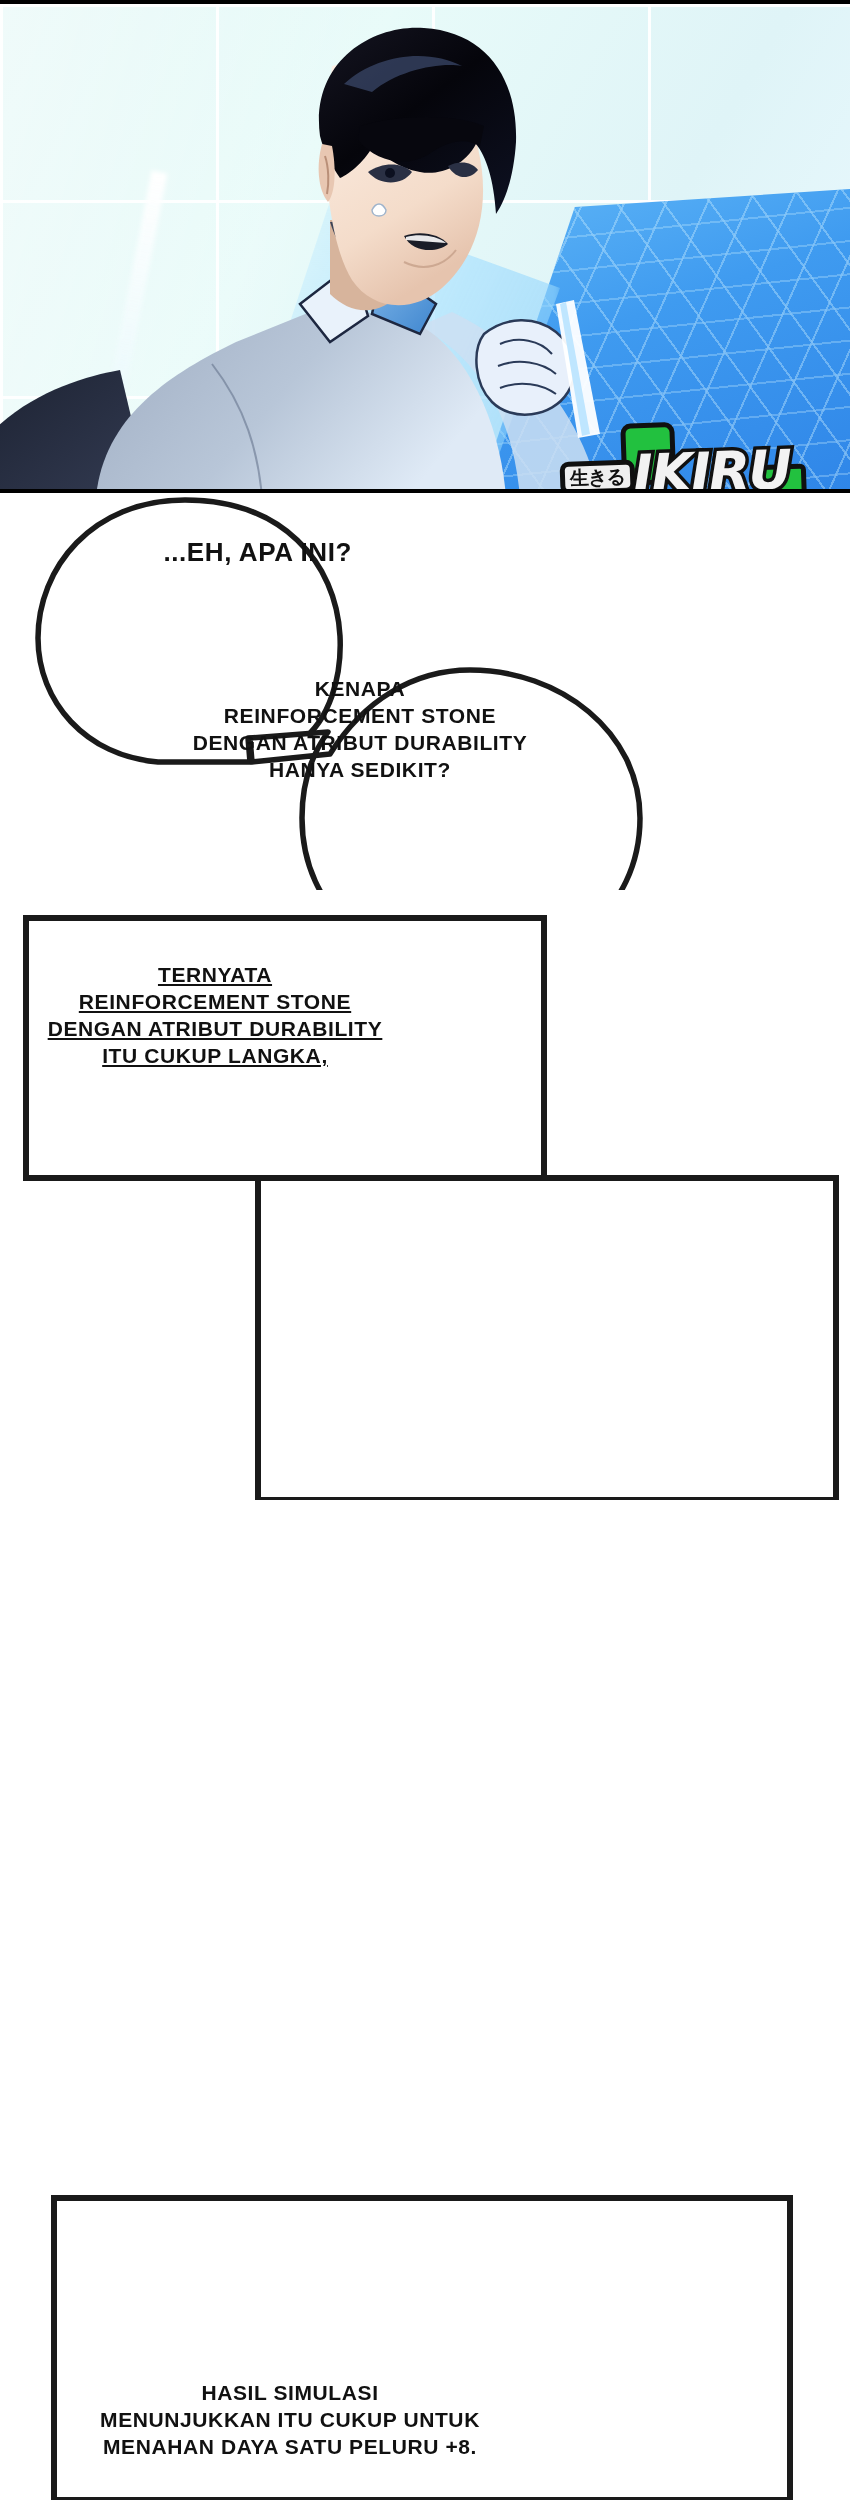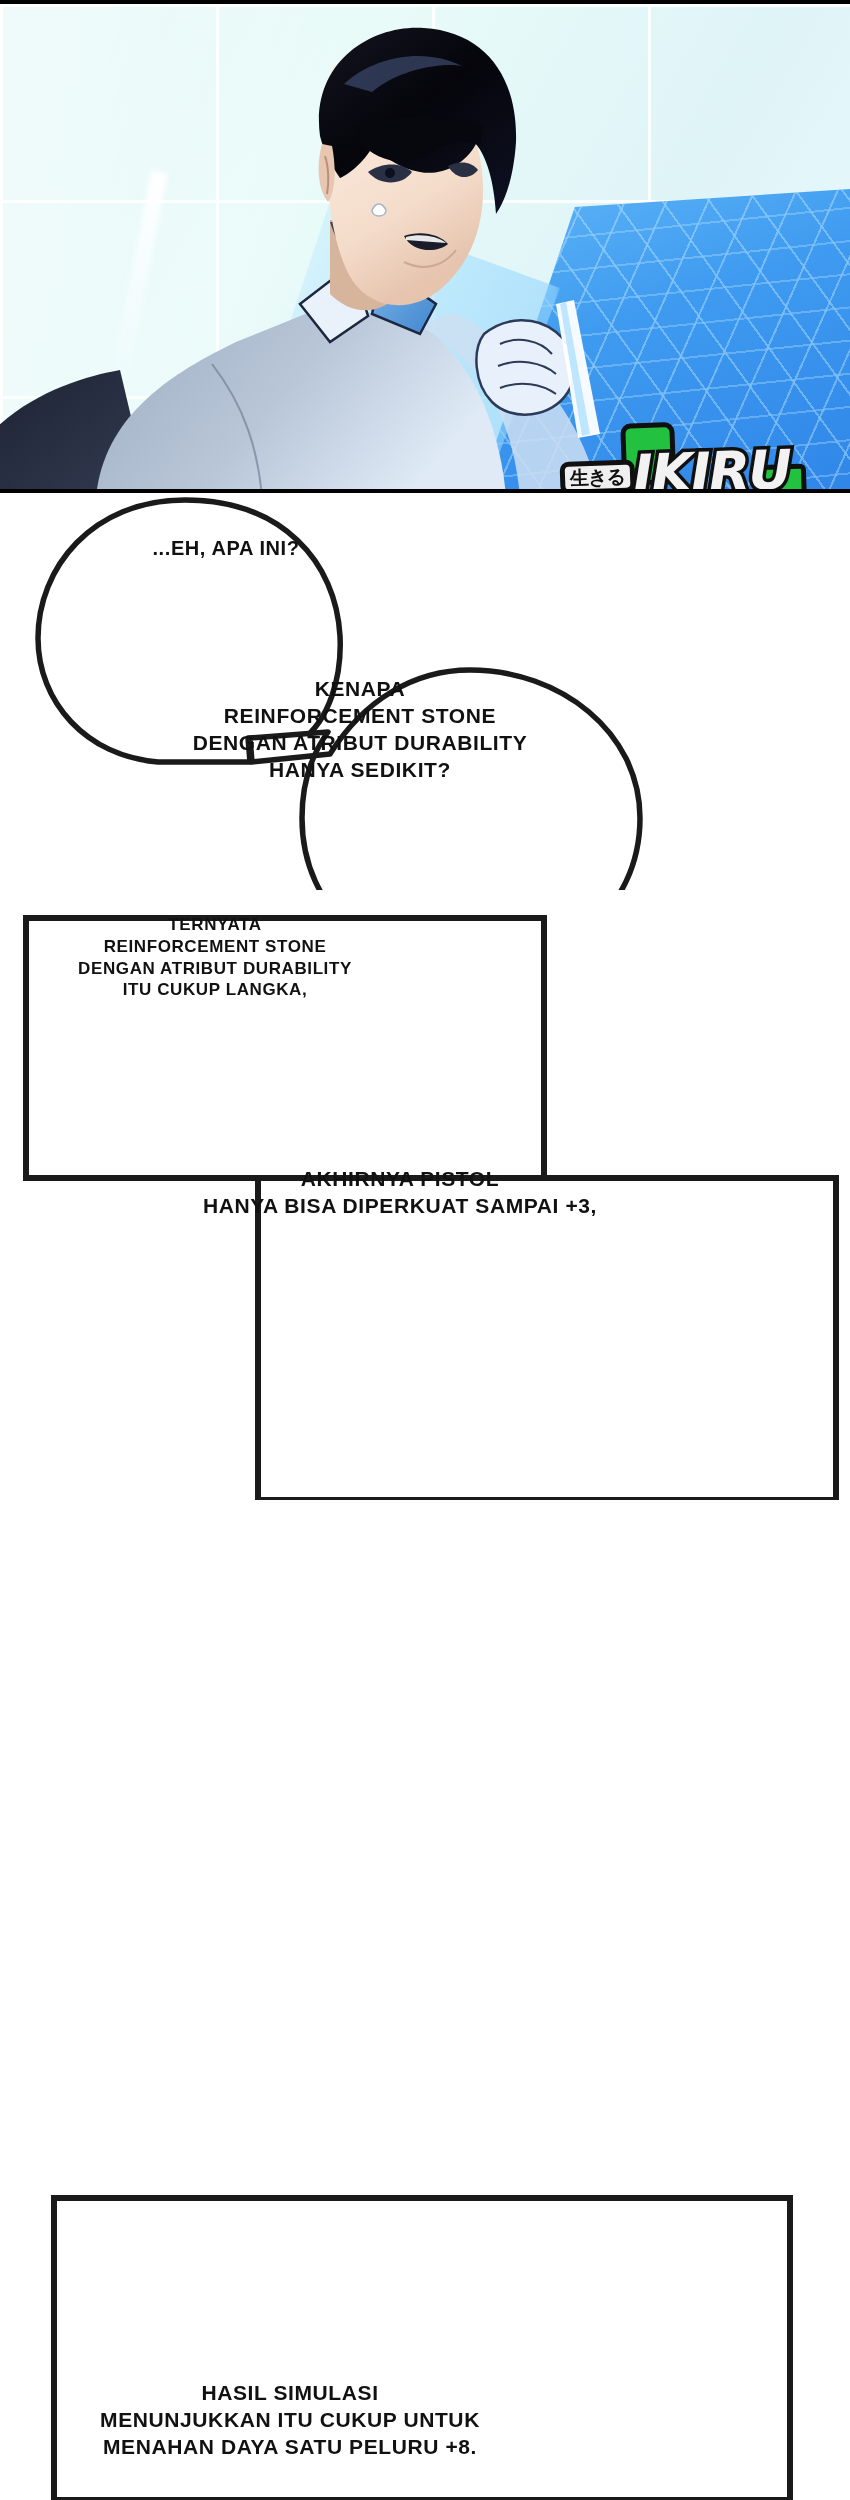--- a/index.html
+++ b/index.html
@@ -178,37 +178,37 @@
   }
   #speech-bubble-svg { top: 470px; }
   #narration-step-svg { top: 880px; }
   #narration-box-svg { top: 2160px; }
 
   .txt-eh {
     position: absolute;
     left: 52px;
     top: 536px;
     width: 300px;
-    font-size: 20px;
-    text-align: center;
-    margin-left: 24px;
+    font-size: 26px;
+    text-align: right;
   }
   .txt-kenapa {
     position: absolute;
     left: 165px;
     top: 676px;
     width: 390px;
     font-size: 21px;
   }
   .txt-ternyata {
     position: absolute;
     left: 30px;
-    top: 914px;
+    top: 962px;
     width: 370px;
-    font-size: 17px;
+    font-size: 21px;
+    text-decoration: underline;
   }
   .txt-akhirnya {
     position: absolute;
     left: 160px;
     top: 1166px;
     width: 480px;
     font-size: 21px;
   }
   .txt-hasil {
     position: absolute;
@@ -354,22 +354,20 @@
 
     <path d="M 26 38 L 544 38 L 544 298 L 836 298 L 836 700" fill="none" stroke="#1a1a1a" stroke-width="6" stroke-linejoin="miter"></path>
     <path d="M 26 38 L 26 298 L 258 298 L 258 700" fill="none" stroke="#1a1a1a" stroke-width="6" stroke-linejoin="miter"></path>
   </svg>
 
   <div class="balloon-text txt-ternyata">TERNYATA
 REINFORCEMENT STONE
 DENGAN ATRIBUT DURABILITY
 ITU CUKUP LANGKA,</div>
 
-  <div class="balloon-text txt-akhirnya">AKHIRNYA PISTOL
-HANYA BISA DIPERKUAT SAMPAI +3,</div>
 
   <svg id="narration-box-svg" width="850" height="340" viewBox="0 0 850 340">
     <path d="M 54 38 L 790 38 L 790 340 L 54 340 Z" fill="#ffffff" stroke="#1a1a1a" stroke-width="6" stroke-linejoin="miter"></path>
   </svg>
 
   <div class="balloon-text txt-hasil">HASIL SIMULASI
 MENUNJUKKAN ITU CUKUP UNTUK
 MENAHAN DAYA SATU PELURU +8.</div>
 
 </div>

